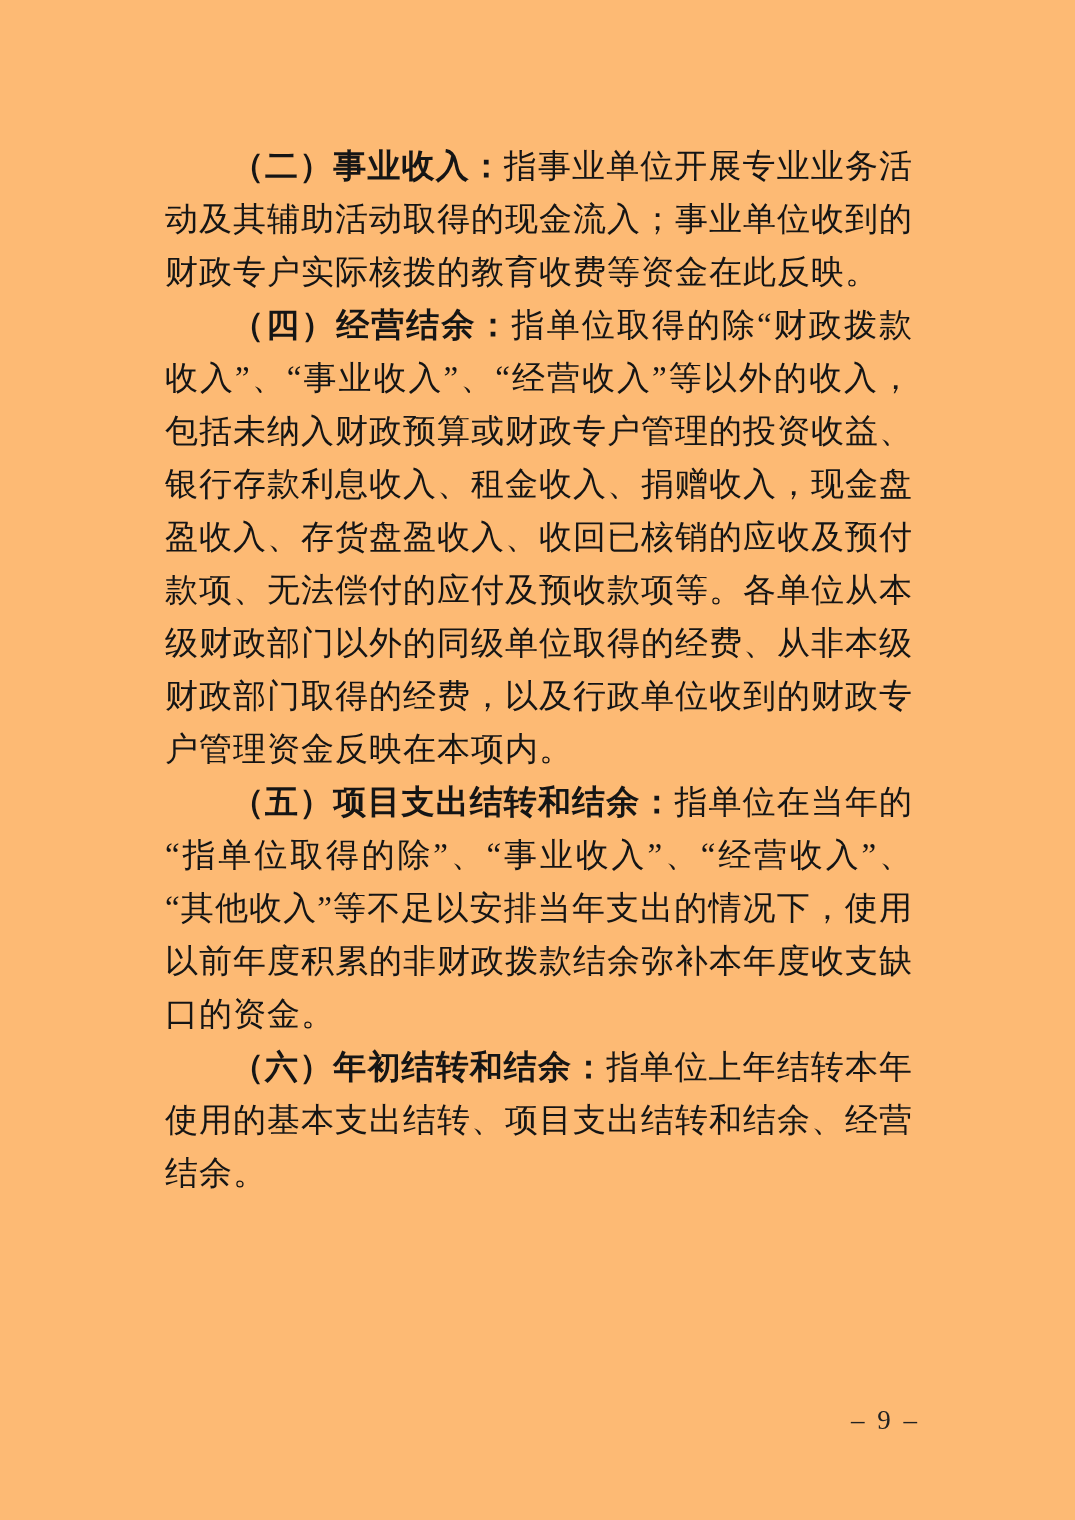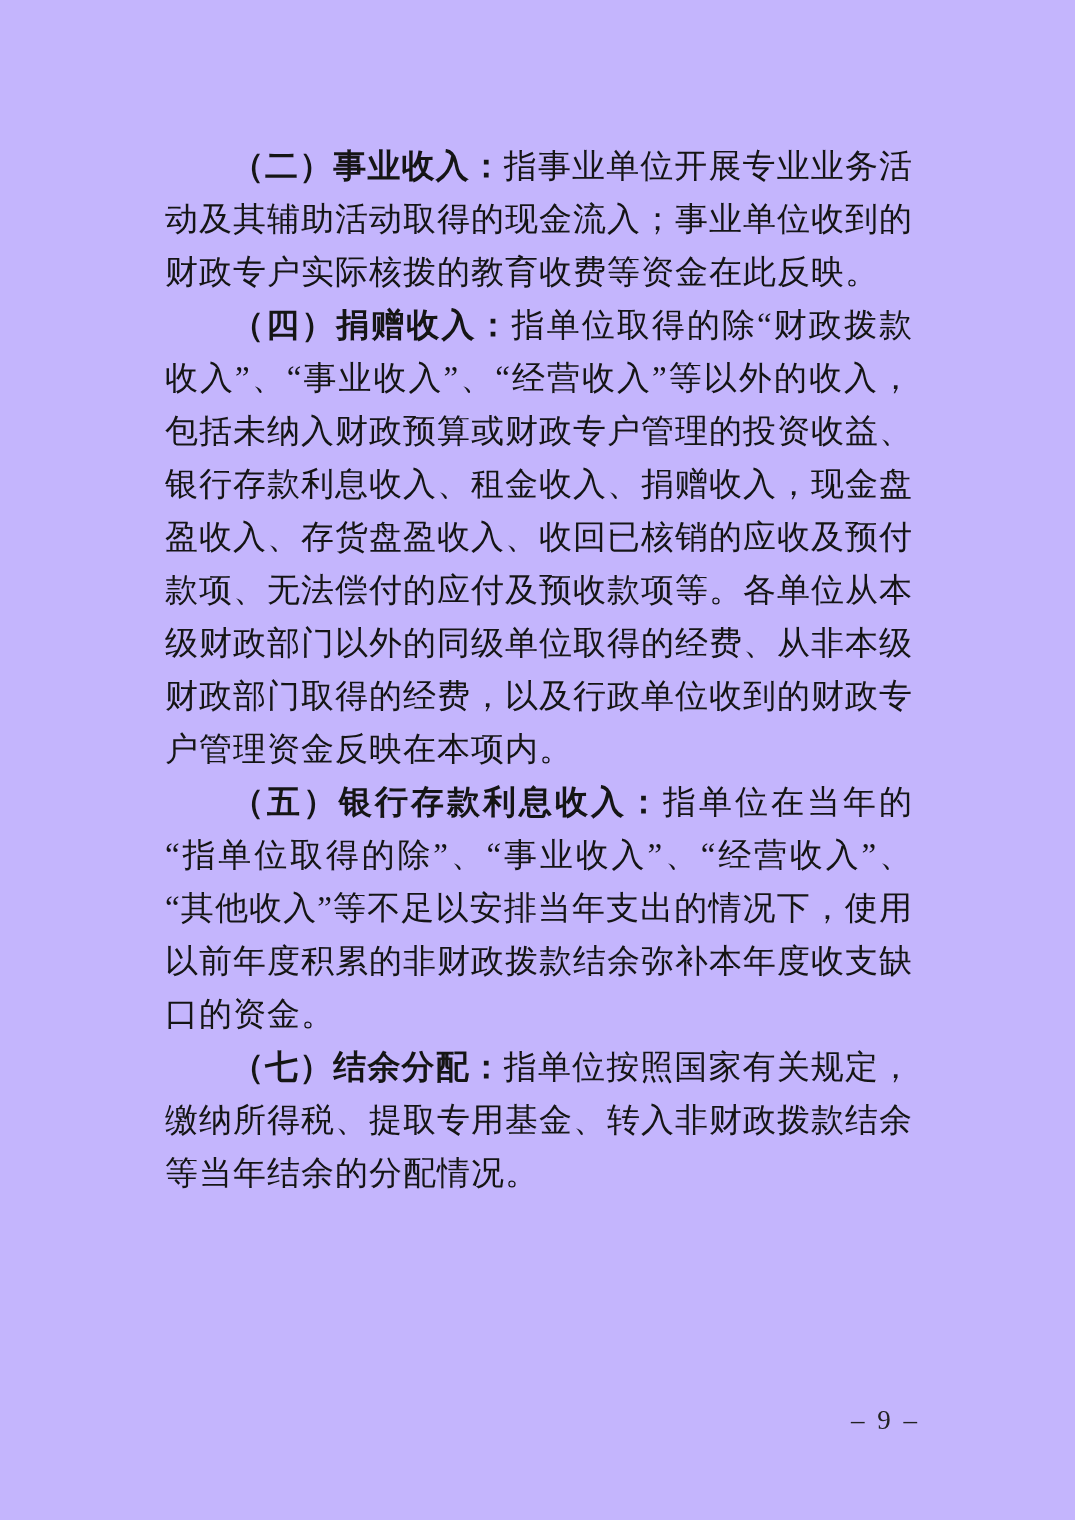--- a/index.html
+++ b/index.html
@@ -4,21 +4,21 @@
 <style>
   html, body {
     margin: 0;
     padding: 0;
     background: #ffffff;
   }
   .page {
     position: relative;
     width: 1075px;
     height: 1520px;
-    background: #c4b5fd;
+    background: #fdba74;
     overflow: hidden;
     font-family: "Liberation Serif", "DejaVu Serif", serif;
     color: #151515;
   }
   .content {
     position: absolute;
     left: 165px;
     top: 140px;
     width: 748px;
   }
@@ -50,23 +50,23 @@
 </style>
 </head>
 <body>
 
 <div class="page">
   <div class="content">
 
     <p class="para"><span class="hd">（二）事业收入：</span><span>指事业单位开展专业业务活动及其辅助活动取得的现金流入；事业单位收到的财政专户实际核拨的教育收费等资金在此反映。</span></p>
 
 
-    <p class="para"><span class="hd">（四）捐赠收入：</span><span>指单位取得的除“财政拨款收入”、“事业收入”、“经营收入”等以外的收入，包括未纳入财政预算或财政专户管理的投资收益、银行存款利息收入、租金收入、捐赠收入，现金盘盈收入、存货盘盈收入、收回已核销的应收及预付款项、无法偿付的应付及预收款项等。各单位从本级财政部门以外的同级单位取得的经费、从非本级财政部门取得的经费，以及行政单位收到的财政专户管理资金反映在本项内。</span></p>
+    <p class="para"><span class="hd">（四）经营结余：</span><span>指单位取得的除“财政拨款收入”、“事业收入”、“经营收入”等以外的收入，包括未纳入财政预算或财政专户管理的投资收益、银行存款利息收入、租金收入、捐赠收入，现金盘盈收入、存货盘盈收入、收回已核销的应收及预付款项、无法偿付的应付及预收款项等。各单位从本级财政部门以外的同级单位取得的经费、从非本级财政部门取得的经费，以及行政单位收到的财政专户管理资金反映在本项内。</span></p>
 
-    <p class="para"><span class="hd">（五）银行存款利息收入：</span><span>指单位在当年的“指单位取得的除”、“事业收入”、“经营收入”、“其他收入”等不足以安排当年支出的情况下，使用以前年度积累的非财政拨款结余弥补本年度收支缺口的资金。</span></p>
+    <p class="para"><span class="hd">（五）项目支出结转和结余：</span><span>指单位在当年的“指单位取得的除”、“事业收入”、“经营收入”、“其他收入”等不足以安排当年支出的情况下，使用以前年度积累的非财政拨款结余弥补本年度收支缺口的资金。</span></p>
 
+    <p class="para"><span class="hd">（六）年初结转和结余：</span><span>指单位上年结转本年使用的基本支出结转、项目支出结转和结余、经营结余。</span></p>
 
-    <p class="para"><span class="hd">（七）结余分配：</span><span>指单位按照国家有关规定，缴纳所得税、提取专用基金、转入非财政拨款结余等当年结余的分配情况。</span></p>
 
   </div>
 
   <div class="footer">– 9 –</div>
 </div>
 
 </body></html>

